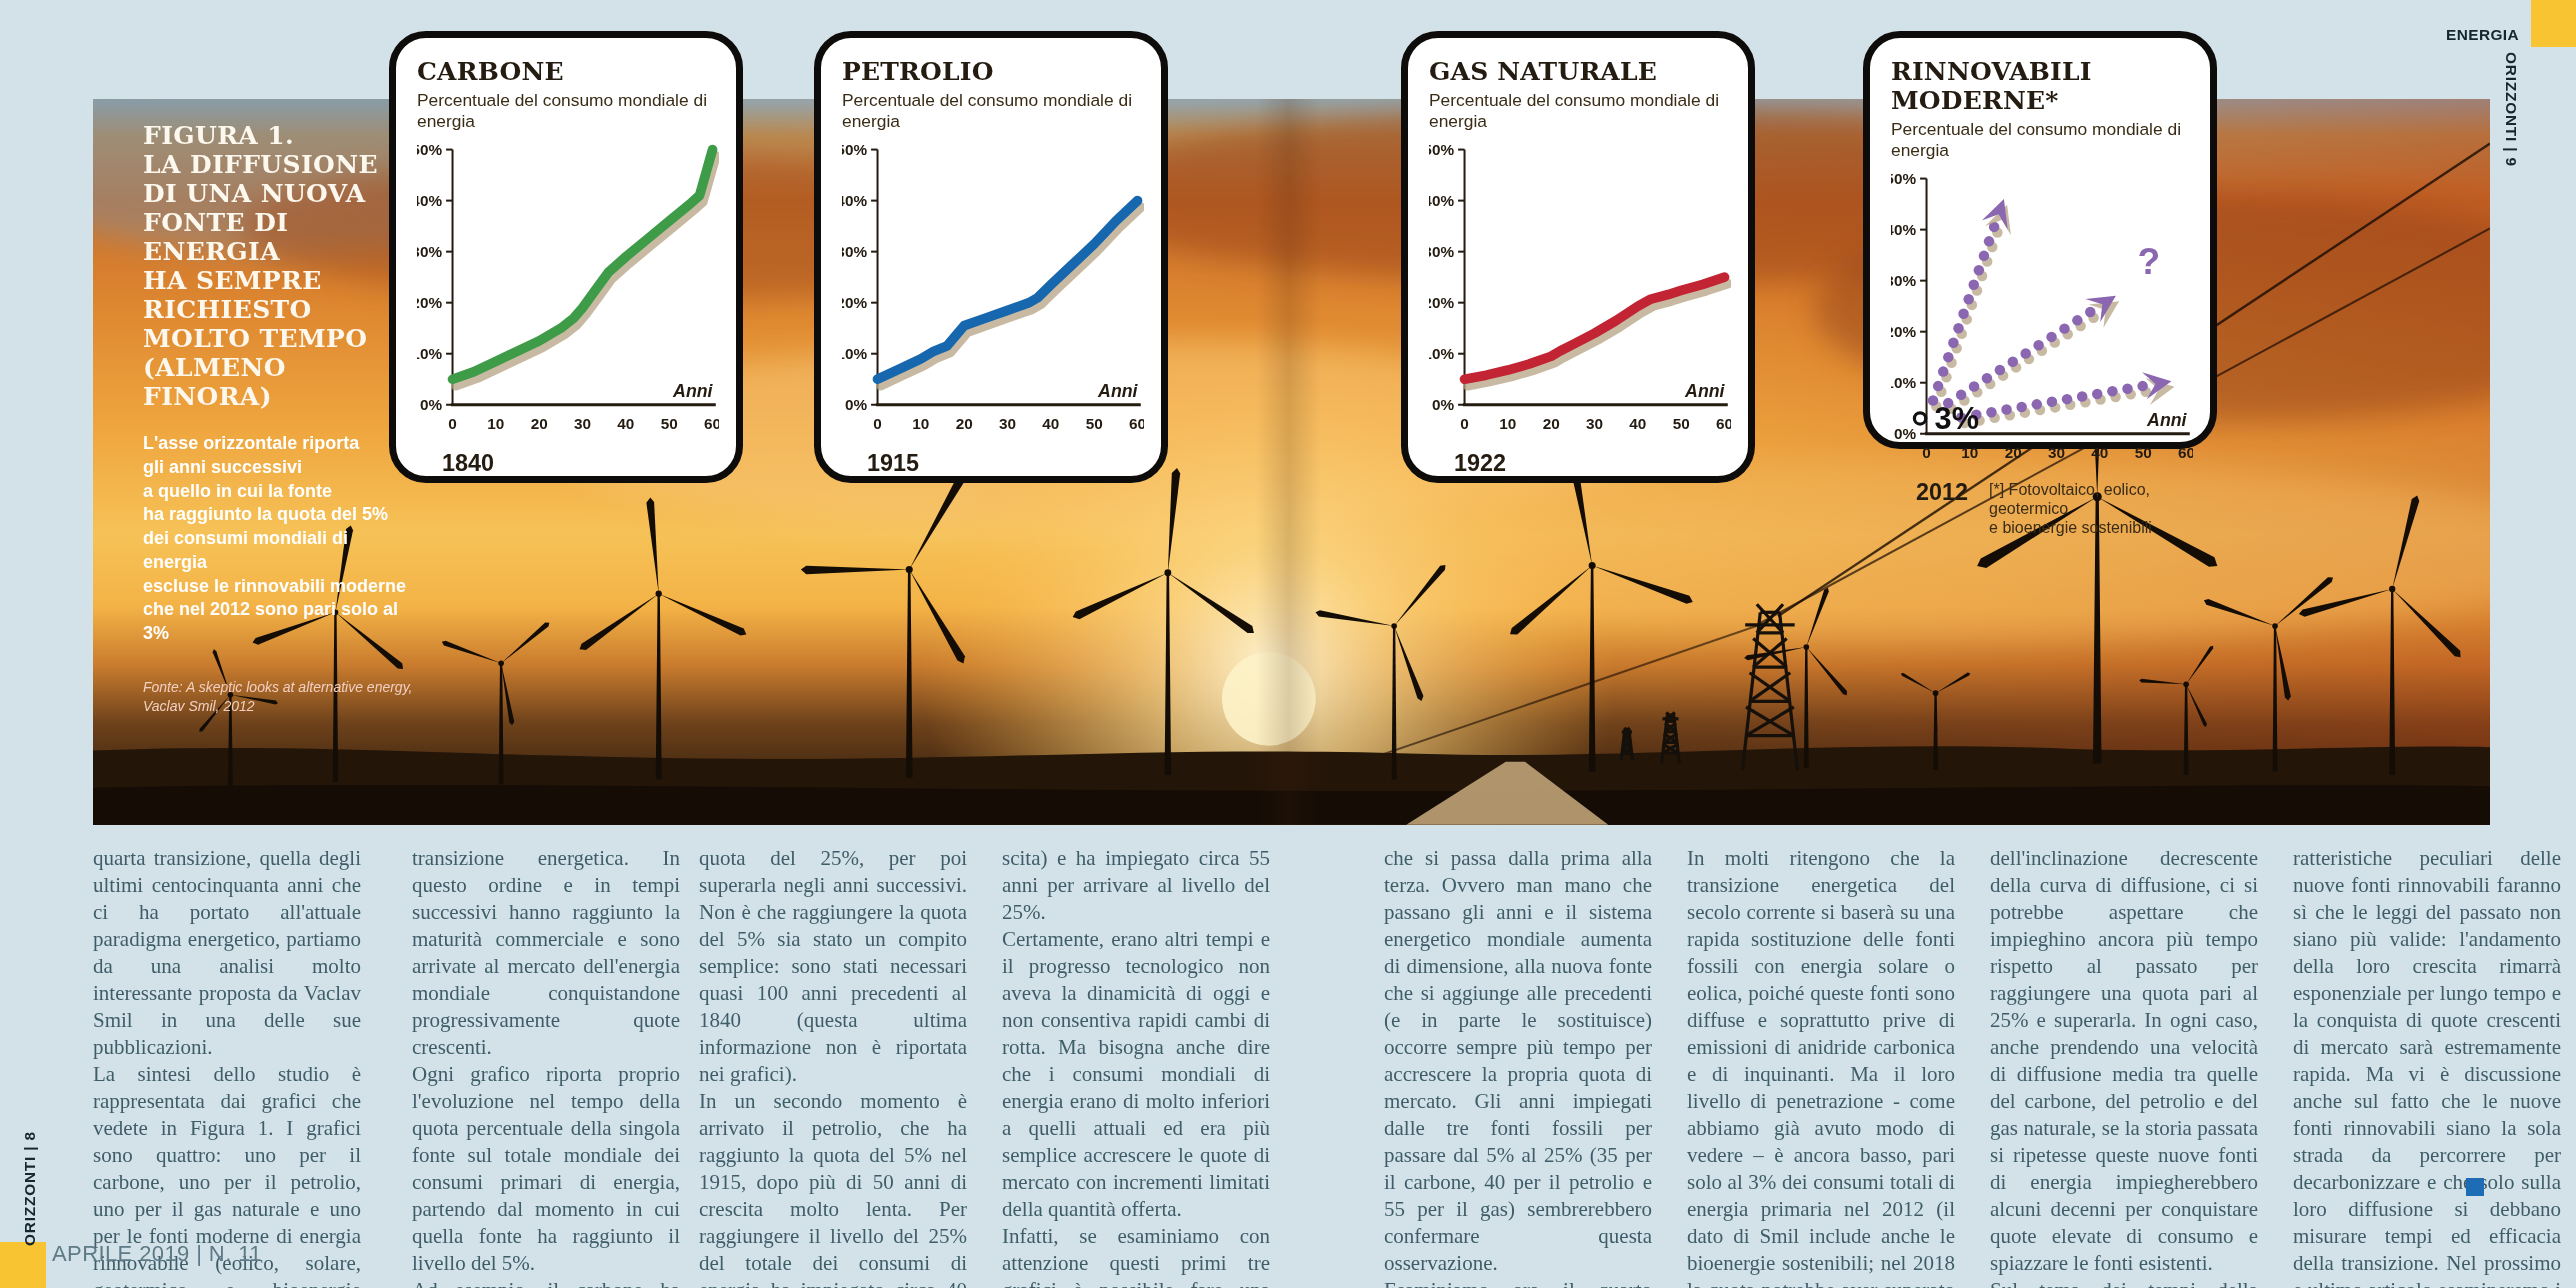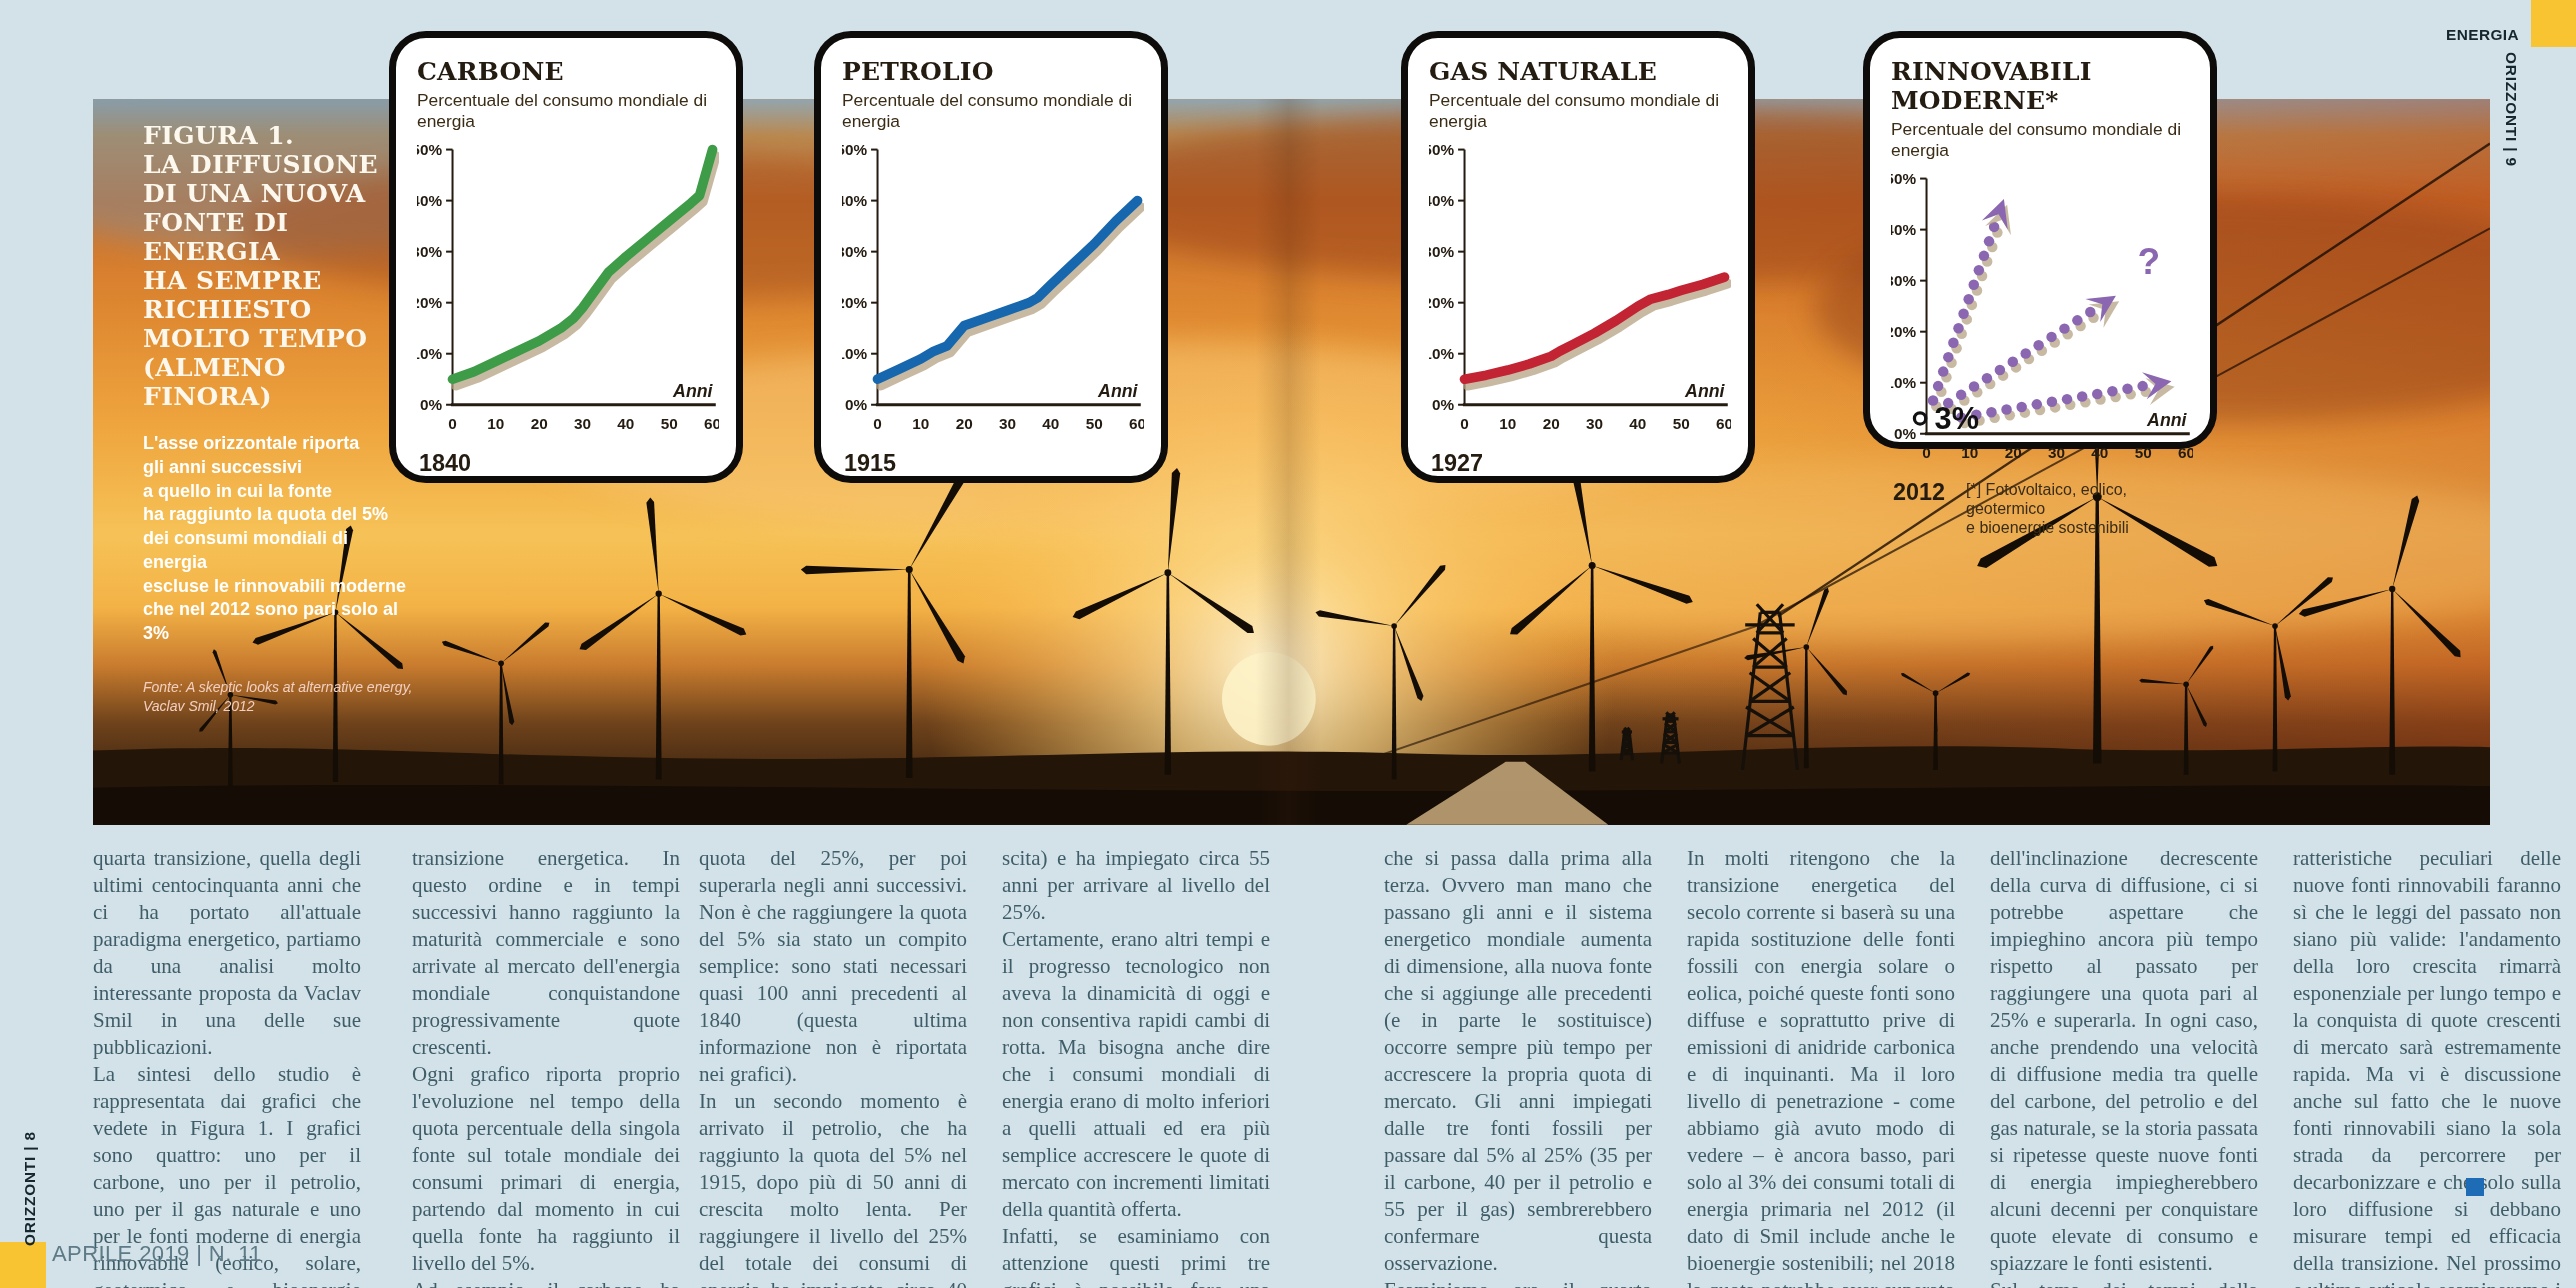--- a/index.html
+++ b/index.html
@@ -22,21 +22,21 @@
       white-space:pre-line;color:#f2cfc0;}
 
   
   .chart-card{position:absolute;top:31px;width:354px;height:452px;background:#ffffff;
       border:7.3px solid #0d0c0a;border-radius:37px;box-sizing:border-box;padding:19.4px 21px 14.5px 21px;}
   .chart-card.tall{height:418px;}
   .card-title{font-family:"DejaVu Serif",serif;font-weight:bold;font-size:25px;color:#241b11;letter-spacing:0.2px;}
   .card-subtitle{font-size:17.4px;color:#3a2c16;margin-top:3.2px;}
   .chart-canvas{margin-top:6.5px;}
   .card-bottom{display:flex;align-items:flex-start;margin-top:0px;}
-  .card-year{font-size:23.4px;font-weight:bold;color:#241b11;margin-left:2px;}
+  .card-year{font-size:23.4px;font-weight:bold;color:#241b11;margin-left:25px;}
   .card-footnote{font-size:16px;color:#3a2c16;margin-left:21px;margin-top:2.4px;line-height:1.18;white-space:pre-line;}
 
   
   #columns .col{position:absolute;top:845px;width:268px;height:404px;
       font-family:"Liberation Serif",serif;font-size:21px;line-height:1.285;color:#3f5d69;
       text-align:justify;white-space:pre-line;}
   .end-marker{position:absolute;left:2466px;top:1178px;width:18px;height:18px;background:#1e6cb5;}
 
   
   .corner-sq{position:absolute;background:#f9c431;}
@@ -379,21 +379,21 @@
         <text x="44" y="360" text-anchor="middle" font-size="19" font-weight="bold" fill="#241b11">0</text>
         <text x="97.66666666666666" y="360" text-anchor="middle" font-size="19" font-weight="bold" fill="#241b11">10</text>
         <text x="151.33333333333331" y="360" text-anchor="middle" font-size="19" font-weight="bold" fill="#241b11">20</text>
         <text x="205" y="360" text-anchor="middle" font-size="19" font-weight="bold" fill="#241b11">30</text>
         <text x="258.66666666666663" y="360" text-anchor="middle" font-size="19" font-weight="bold" fill="#241b11">40</text>
         <text x="312.33333333333337" y="360" text-anchor="middle" font-size="19" font-weight="bold" fill="#241b11">50</text>
         <text x="366" y="360" text-anchor="middle" font-size="19" font-weight="bold" fill="#241b11">60</text>
         <text x="366" y="320" text-anchor="end" font-size="22" font-weight="bold" font-style="italic" fill="#241b11">Anni</text>
       </svg></div>
   <div class="card-bottom">
-    <span class="card-year">1927</span>
+    <span class="card-year">1922</span>
 
   </div>
 </div>
 <div class="chart-card tall" style="left:1863px">
   <div class="card-title">RINNOVABILI MODERNE*</div>
   <div class="card-subtitle">Percentuale del consumo mondiale di energia</div>
   <div class="chart-canvas"><svg width="302" height="309" viewBox="0 0 374 382">
         <line x1="44" y1="266.8" x2="366" y2="266.8" stroke="rgba(255,255,255,.75)" stroke-width="3"></line>
         <line x1="44" y1="203.6" x2="366" y2="203.6" stroke="rgba(255,255,255,.75)" stroke-width="3"></line>
         <line x1="44" y1="140.4" x2="366" y2="140.4" stroke="rgba(255,255,255,.75)" stroke-width="3"></line>

